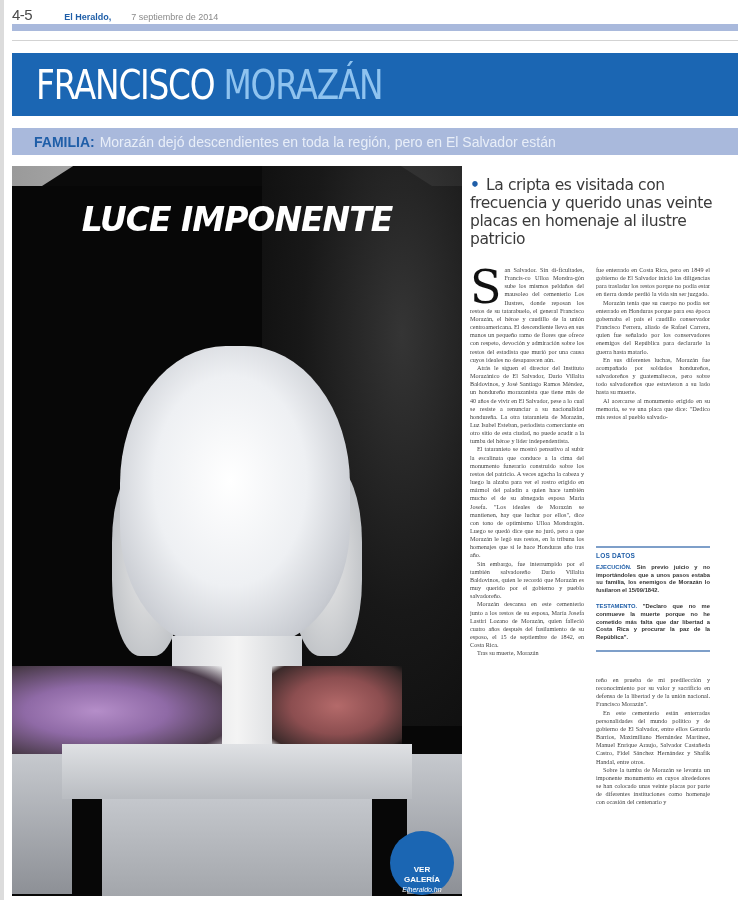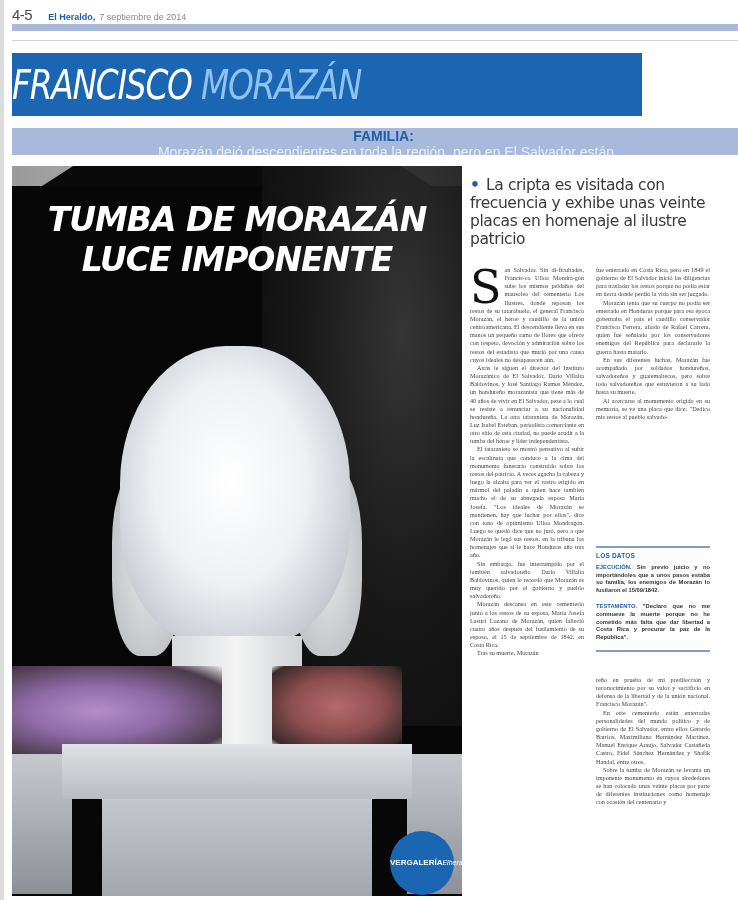--- a/index.html
+++ b/index.html
@@ -2,54 +2,54 @@
 <html><head>
 <meta charset="utf-8">
 <style>
   * { box-sizing: border-box; margin: 0; padding: 0; }
   html, body { width: 738px; height: 900px; overflow: hidden; background: #ffffff; }
   body { position: relative; font-family: "Liberation Sans", sans-serif; color: #222; }
 
   .page-edge { position: absolute; left: 0; top: 0; width: 4px; height: 900px; background: #dcdcdc; }
 
   
-  .folio { position: absolute; left: 12px; top: 6px; display: flex; align-items: baseline; gap: 4px; }
+  .folio { position: absolute; left: 12px; top: 6px; display: flex; align-items: baseline; gap: 20px; }
   .folio .pages { font-family: "Liberation Sans", sans-serif; font-size: 15px; color: #4a4a4a; font-weight: normal; letter-spacing: -0.5px; }
   .folio .paper { font-size: 9px; font-weight: bold; color: #1f5ea8; padding-left: 12px; }
   .folio .date { font-size: 9px; color: #8a8a8a; }
   .folio-bar { position: absolute; left: 12px; top: 24px; width: 726px; height: 7px; background: #a9b9dc; }
   .folio-rule { position: absolute; left: 12px; top: 40px; width: 726px; height: 1px; background: #d3d3d3; }
 
   
-  .banner { position: absolute; left: 12px; top: 53px; width: 630px; height: 63px; background: #1b66b3; display: flex; align-items: center; padding-left: 0; font-style: italic; }
+  .banner { position: absolute; left: 12px; top: 53px; width: 726px; height: 63px; background: #1b66b3; display: flex; align-items: center; padding-left: 24px; }
   .banner .w1 { font-family: "DejaVu Sans", sans-serif; font-size: 40px; font-weight: normal; color: #ffffff; letter-spacing: -1.5px; transform: scaleX(0.82); transform-origin: left center; white-space: nowrap; }
   .banner .w2 { color: #8fc3ef; }
 
   
-  .kicker { position: absolute; left: 12px; top: 128px; width: 726px; height: 27px; background: #a9b9dc; display: flex; align-items: center; padding-left: 22px; white-space: nowrap; overflow: hidden; flex-direction: column; }
+  .kicker { position: absolute; left: 12px; top: 128px; width: 726px; height: 27px; background: #a9b9dc; display: flex; align-items: center; padding-left: 22px; white-space: nowrap; overflow: hidden; }
   .kicker .label { font-size: 14px; font-weight: bold; color: #1f5ea8; margin-right: 5px; }
   .kicker .text { font-size: 14px; color: #e8eef8; text-align: center; }
 
   
   .photo { position: absolute; left: 12px; top: 166px; width: 450px; height: 730px; background: #070707; overflow: hidden; }
   .photo .topband { position: absolute; left: 0; top: 0; width: 450px; height: 20px; background: linear-gradient(90deg, #9a9a9a 0%, #b5b5b5 40%, #8a8a8a 100%); }
   .photo .topband-cut { position: absolute; left: 30px; top: 0; width: 390px; height: 20px; background: #0a0a0a; clip-path: polygon(8% 0, 92% 0, 100% 100%, 0 100%); }
   .photo .bg-right { position: absolute; right: 0; top: 0; width: 200px; height: 560px; background: radial-gradient(ellipse at 70% 30%, #3a3a3a 0%, #1a1a1a 50%, #0a0a0a 100%); opacity: .9; }
   .headline { position: absolute; left: 10px; top: 34px; width: 430px; text-align: center; font-family: "DejaVu Sans", sans-serif; font-weight: bold; font-style: italic; font-size: 33px; line-height: 40px; color: #ffffff; letter-spacing: -1px; }
   .bust-head { position: absolute; left: 108px; top: 180px; width: 230px; height: 300px; background: radial-gradient(ellipse at 48% 45%, #ffffff 0%, #eef0f3 45%, #c9ccd2 75%, #9ea2aa 100%); border-radius: 46% 46% 40% 40%; }
   .bust-hair-l { position: absolute; left: 100px; top: 300px; width: 70px; height: 190px; background: radial-gradient(ellipse, #e8e8e8 0%, #bfc2c6 80%); border-radius: 40%; }
   .bust-hair-r { position: absolute; left: 280px; top: 300px; width: 70px; height: 190px; background: radial-gradient(ellipse, #e8e8e8 0%, #bfc2c6 80%); border-radius: 40%; }
   .bust-neck { position: absolute; left: 160px; top: 470px; width: 130px; height: 110px; background: linear-gradient(90deg, #d7d9dd, #f4f4f4, #cfd2d6); }
   .flowers-l { position: absolute; left: 0; top: 500px; width: 210px; height: 90px; background: radial-gradient(ellipse at 40% 50%, #b58ec9 0%, #8f6aa6 40%, #4a3b4a 80%, transparent 100%); }
   .flowers-r { position: absolute; left: 260px; top: 500px; width: 130px; height: 80px; background: radial-gradient(ellipse at 50% 50%, #b46a6a 0%, #8c4e50 50%, #3b2a2a 90%, transparent 100%); }
   .pedestal-top { position: absolute; left: 50px; top: 578px; width: 350px; height: 55px; background: linear-gradient(180deg, #dfe1e4, #b9bcc1); }
   .pedestal-side-l { position: absolute; left: 0; top: 588px; width: 60px; height: 140px; background: linear-gradient(180deg, #c6c9ce, #8d9096); }
   .pedestal-side-r { position: absolute; left: 395px; top: 588px; width: 55px; height: 140px; background: linear-gradient(180deg, #c6c9ce, #8d9096); }
   .pedestal-base { position: absolute; left: 90px; top: 633px; width: 270px; height: 97px; background: linear-gradient(180deg, #c4c7cc, #a3a6ab); }
-  .gallery-badge { position: absolute; left: 378px; top: 665px; width: 64px; height: 64px; border-radius: 50%; background: #1b66b3; color: #fff; display: flex; flex-direction: row; align-items: center; justify-content: flex-start; text-align: center; line-height: 10px; }
+  .gallery-badge { position: absolute; left: 378px; top: 665px; width: 64px; height: 64px; border-radius: 50%; background: #1b66b3; color: #fff; display: flex; flex-direction: column; align-items: center; justify-content: flex-end; text-align: center; line-height: 10px; }
   .gallery-badge .l1, .gallery-badge .l2 { font-size: 8px; font-weight: bold; }
   .gallery-badge .l3 { font-size: 7px; font-style: italic; }
 
   
   .subhead { position: absolute; left: 470px; top: 176px; width: 262px; font-family: "DejaVu Sans", sans-serif; font-size: 15.5px; line-height: 18px; color: #3a3a3a; letter-spacing: -0.4px; }
   .subhead .dot { color: #1f5ea8; font-weight: bold; margin-right: 2px; }
 
   
   .col { position: absolute; font-family: "Liberation Serif", serif; font-size: 6.2px; line-height: 8.15px; color: #3f3f3f; text-align: justify; overflow: hidden; }
   .col p { text-indent: 7px; }
@@ -101,34 +101,33 @@
   <div class="bust-head"></div>
   <div class="bust-neck"></div>
   <div class="flowers-l"></div>
   <div class="flowers-r"></div>
   <div class="pedestal-side-l"></div>
   <div class="pedestal-side-r"></div>
   <div class="pedestal-top"></div>
   <div class="pedestal-base"></div>
 
   <div class="headline">
-    <div>TUMBA DE MORAZÁN</div>
     <div>LUCE IMPONENTE</div>
   </div>
 
   <div class="gallery-badge">
     <span class="l1">VER</span>
     <span class="l2">GALERÍA</span>
     <span class="l3">Elheraldo.hn</span>
   </div>
 </div>
 
 <div class="subhead">
   <span class="dot">•</span>
-  <span>La cripta es visitada con frecuencia y exhibe unas veinte placas en homenaje al ilustre patricio</span>
+  <span>La cripta es visitada con frecuencia y querido unas veinte placas en homenaje al ilustre patricio</span>
 </div>
 
 <div class="col col1">
   <p class="first"><span class="dropcap">S</span><span>an Salvador. Sin di-ficultades, Francis-co Ulloa Mondra-gón sube los mismos peldaños del mausoleo del cementerio Los Ilustres, donde reposan los restos de su tatarabuelo, el general Francisco Morazán, el héroe y caudillo de la unión centroamericana. El descendiente lleva en sus manos un pequeño ramo de flores que ofrece con respeto, devoción y admiración sobre los restos del estadista que murió por una causa cuyos ideales no desaparecen aún.</span></p>
   <p>Atrás le siguen el director del Instituto Morazánico de El Salvador, Darío Villalta Baldovinos, y José Santiago Ramos Méndez, un hondureño morazanista que tiene más de 40 años de vivir en El Salvador, pese a lo cual se resiste a renunciar a su nacionalidad hondureña. La otra tataranieta de Morazán, Luz Isabel Esteban, periodista comerciante en otro sitio de esta ciudad, no puede acudir a la tumba del héroe y líder independentista.</p>
   <p>El tataranieto se mostró pensativo al subir la escalinata que conduce a la cima del monumento funerario construido sobre los restos del patricio. A veces agacha la cabeza y luego la alzaba para ver el rostro erigido en mármol del paladín a quien hace también mucho el de su abnegada esposa María Josefa. "Los ideales de Morazán se mantienen, hay que luchar por ellos", dice con tono de optimismo Ulloa Mondragón. Luego se quedó dice que no juró, pero a que Morazán le legó sus restos, en la tribuna los homenajes que sí le hace Honduras año tras año.</p>
   <p>Sin embargo, fue interrumpido por el también salvadoreño Darío Villalta Baldovinos, quien le recordó que Morazán es muy querido por el gobierno y pueblo salvadoreño.</p>
   <p>Morazán descansa en este cementerio junto a los restos de su esposa, María Josefa Lastiri Lozano de Morazán, quien falleció cuatro años después del fusilamiento de su esposo, el 15 de septiembre de 1842, en Costa Rica.</p>
   <p>Tras su muerte, Morazán</p>
 </div>

